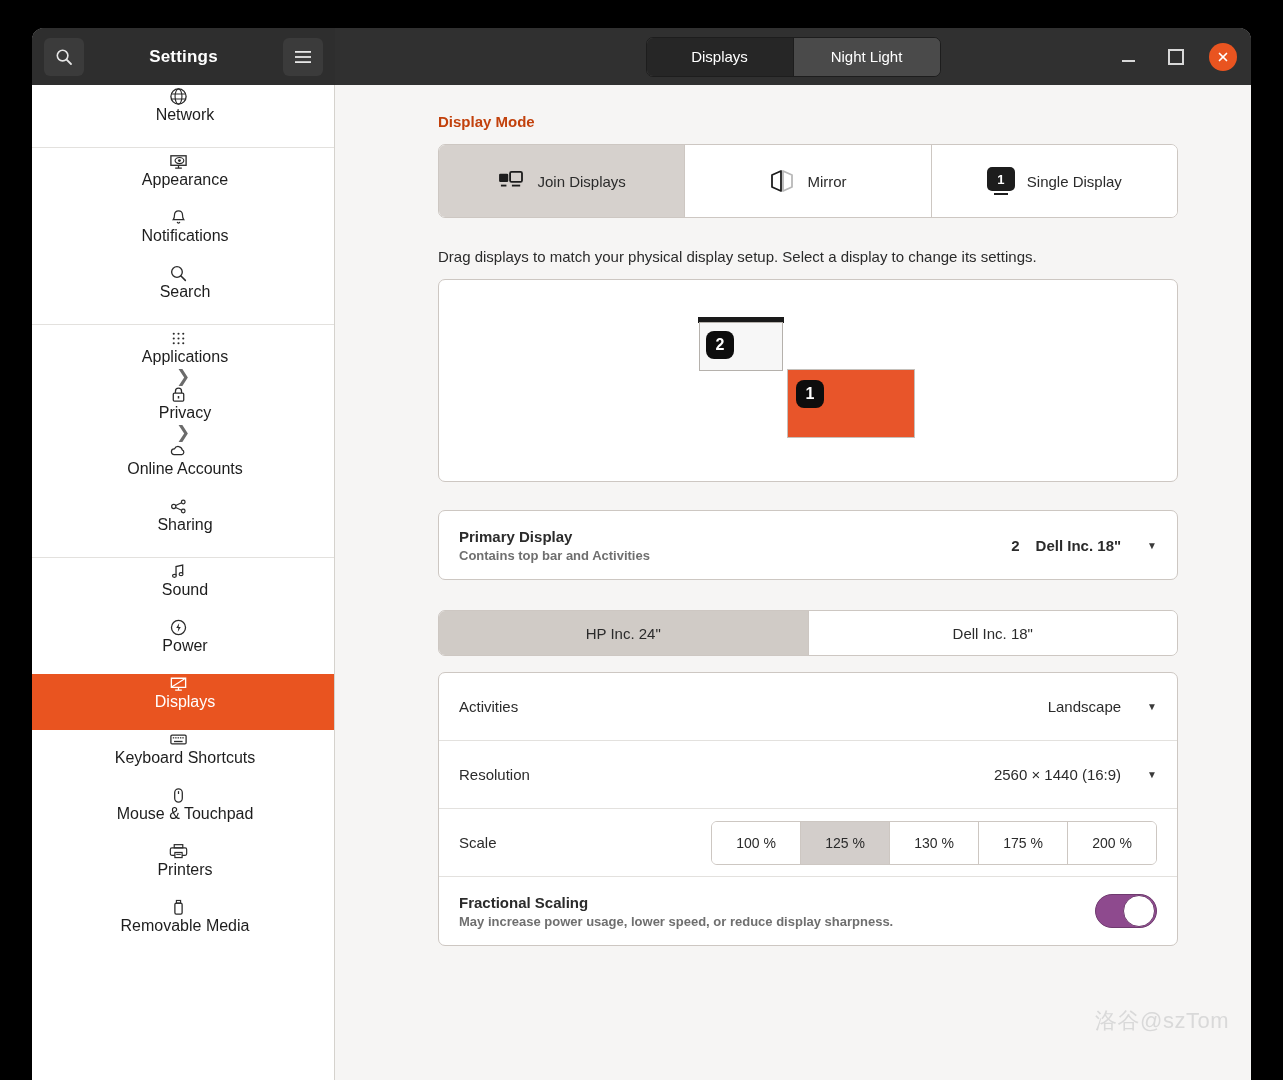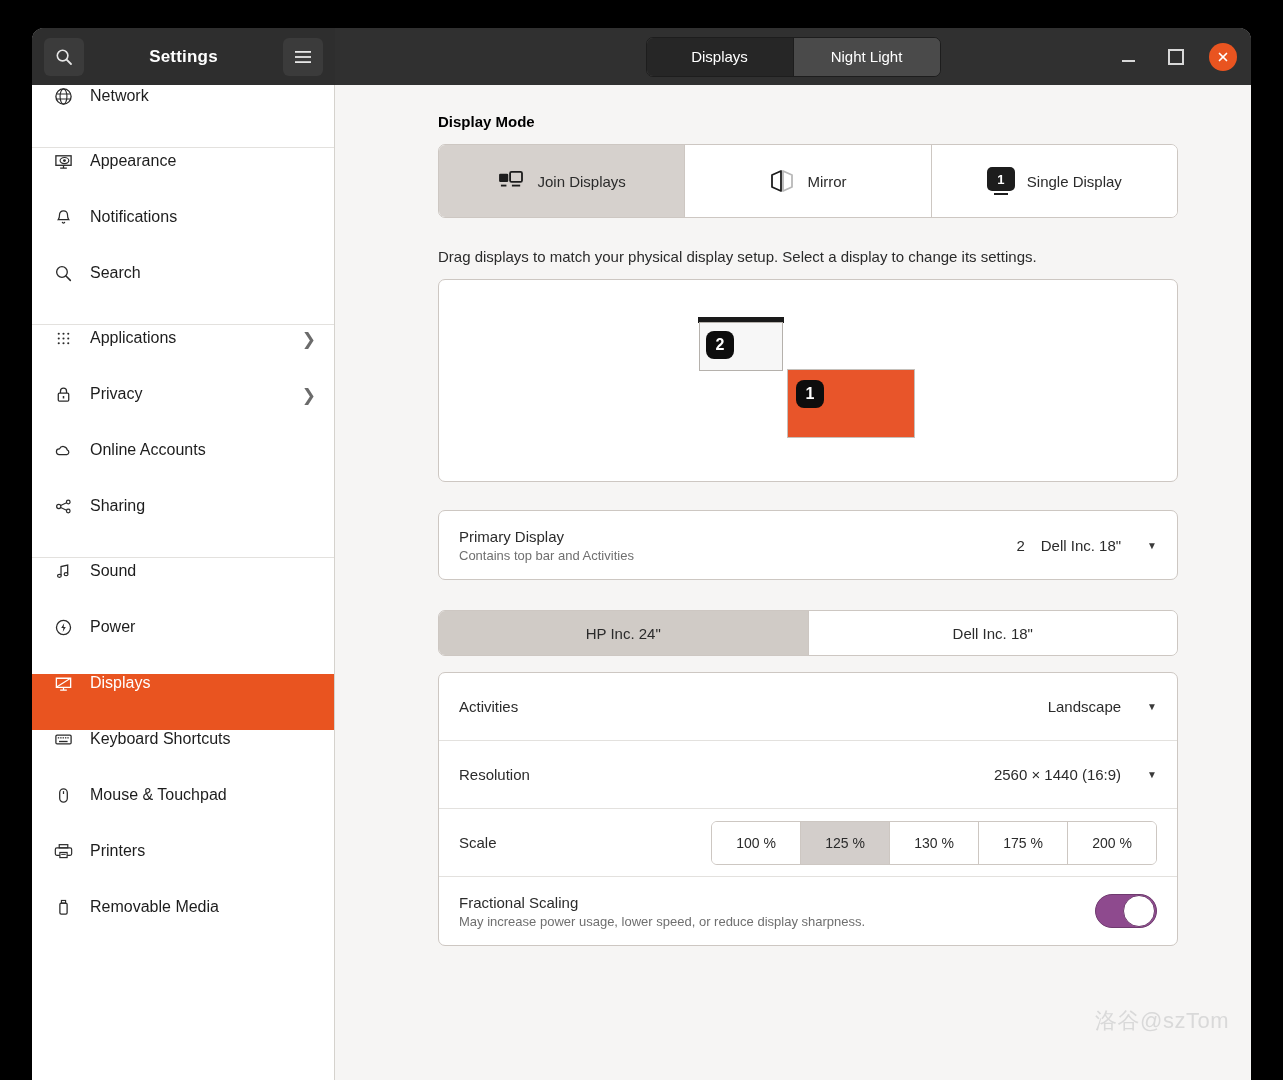--- a/index.html
+++ b/index.html
@@ -153,24 +153,25 @@
     min-width: 303px;
     background: #ffffff;
     border-right: 1px solid #d5d2cd;
     overflow-y: auto;
     padding-top: 2px;
     box-sizing: border-box;
   }
   .side-item {
     height: 56px;
     display: flex;
-    align-items: flex-start;
+    align-items: center;
     padding: 0 14px 0 18px;
     cursor: pointer;
     box-sizing: border-box;
+    flex-direction: column;
   }
   .side-item .ic {
     width: 26px;
     min-width: 26px;
     display: flex;
     align-items: center;
     justify-content: center;
     margin-right: 14px;
     color: #2b2b2b;
   }
@@ -204,21 +205,21 @@
     box-sizing: border-box;
   }
   #content-inner {
     max-width: 740px;
     margin: 0 auto;
     padding-top: 28px;
   }
   .section-title {
     font-size: 15px;
     font-weight: bold;
-    color: #000000;
+    color: #c2410c;
     margin-bottom: 14px;
   }
 
   
   #display-mode {
     display: flex;
     border: 1px solid #cdc7c2;
     border-radius: 7px;
     overflow: hidden;
     background: #ffffff;
@@ -308,21 +309,21 @@
     overflow: hidden;
   }
   .row {
     display: flex;
     align-items: center;
     padding: 0 20px;
     min-height: 68px;
     border-bottom: 1px solid #e3e1de;
     box-sizing: border-box;
   }
-  .row:last-child { border-bottom: none; }
+  .row:last-child { border-bottom: none; font-weight: bold; }
   .row-text { flex: 1; }
   .row-title {
     font-size: 15px;
     color: #2b2b2b;
   }
   .row-sub {
     font-size: 13px;
     color: #6f6f6f;
     margin-top: 3px;
   }

